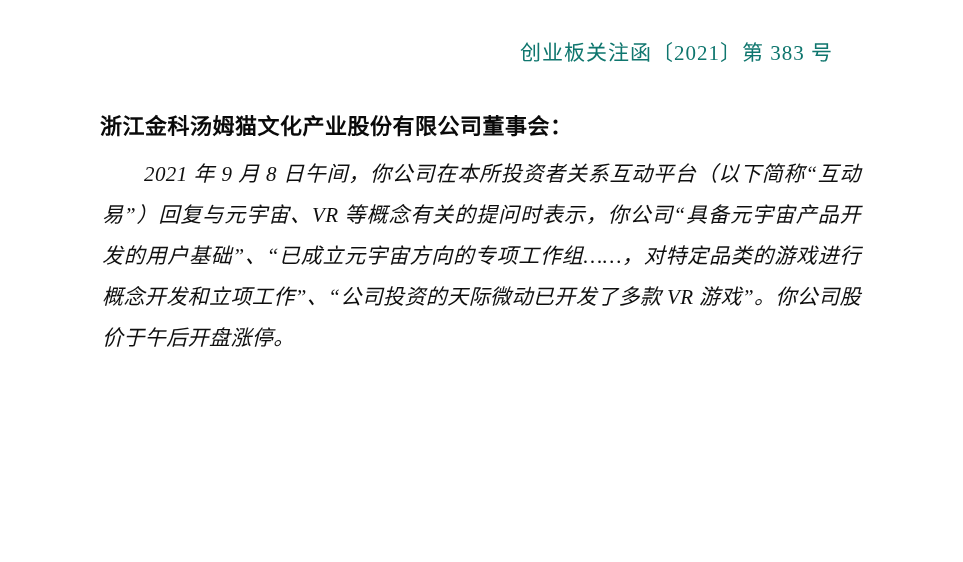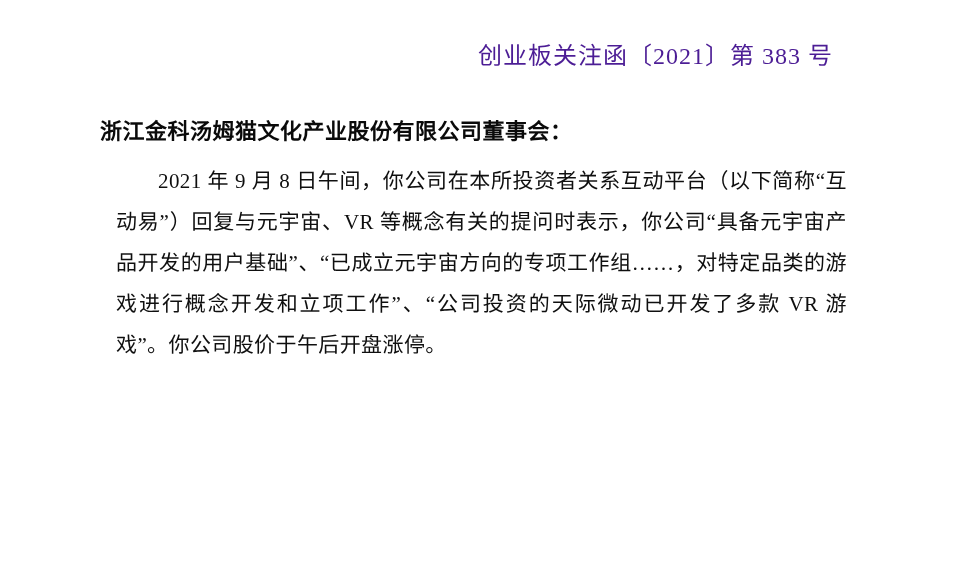--- a/index.html
+++ b/index.html
@@ -29,45 +29,46 @@
     letter-spacing: 1.5px;
     line-height: 1.9;
     margin-top: 36px;
     color: #0a0a0a;
   }
   .doc-title .line {
     display: block;
   }
   .doc-number {
     text-align: right;
-    font-size: 24px;
+    font-size: 21px;
     letter-spacing: 1px;
     margin-top: 26px;
     margin-right: 30px;
-    color: #4c1d95;
+    color: #0f766e;
   }
   .recipient {
     font-size: 22px;
     font-weight: 700;
     letter-spacing: 0.5px;
     margin-top: 42px;
     color: #0a0a0a;
   }
   .body-text {
     font-size: 21px;
     line-height: 1.95;
     letter-spacing: 0.4px;
     margin-top: 14px;
     text-align: justify;
     text-justify: inter-ideograph;
     color: #0f0f0f;
   }
   .body-text p {
-    margin: 16px;
+    margin: 2px;
     text-indent: 2em;
+    font-style: italic;
   }
 </style>
 </head>
 <body>
 
 <div class="page">
 
   <div class="doc-title">
   </div>
 

